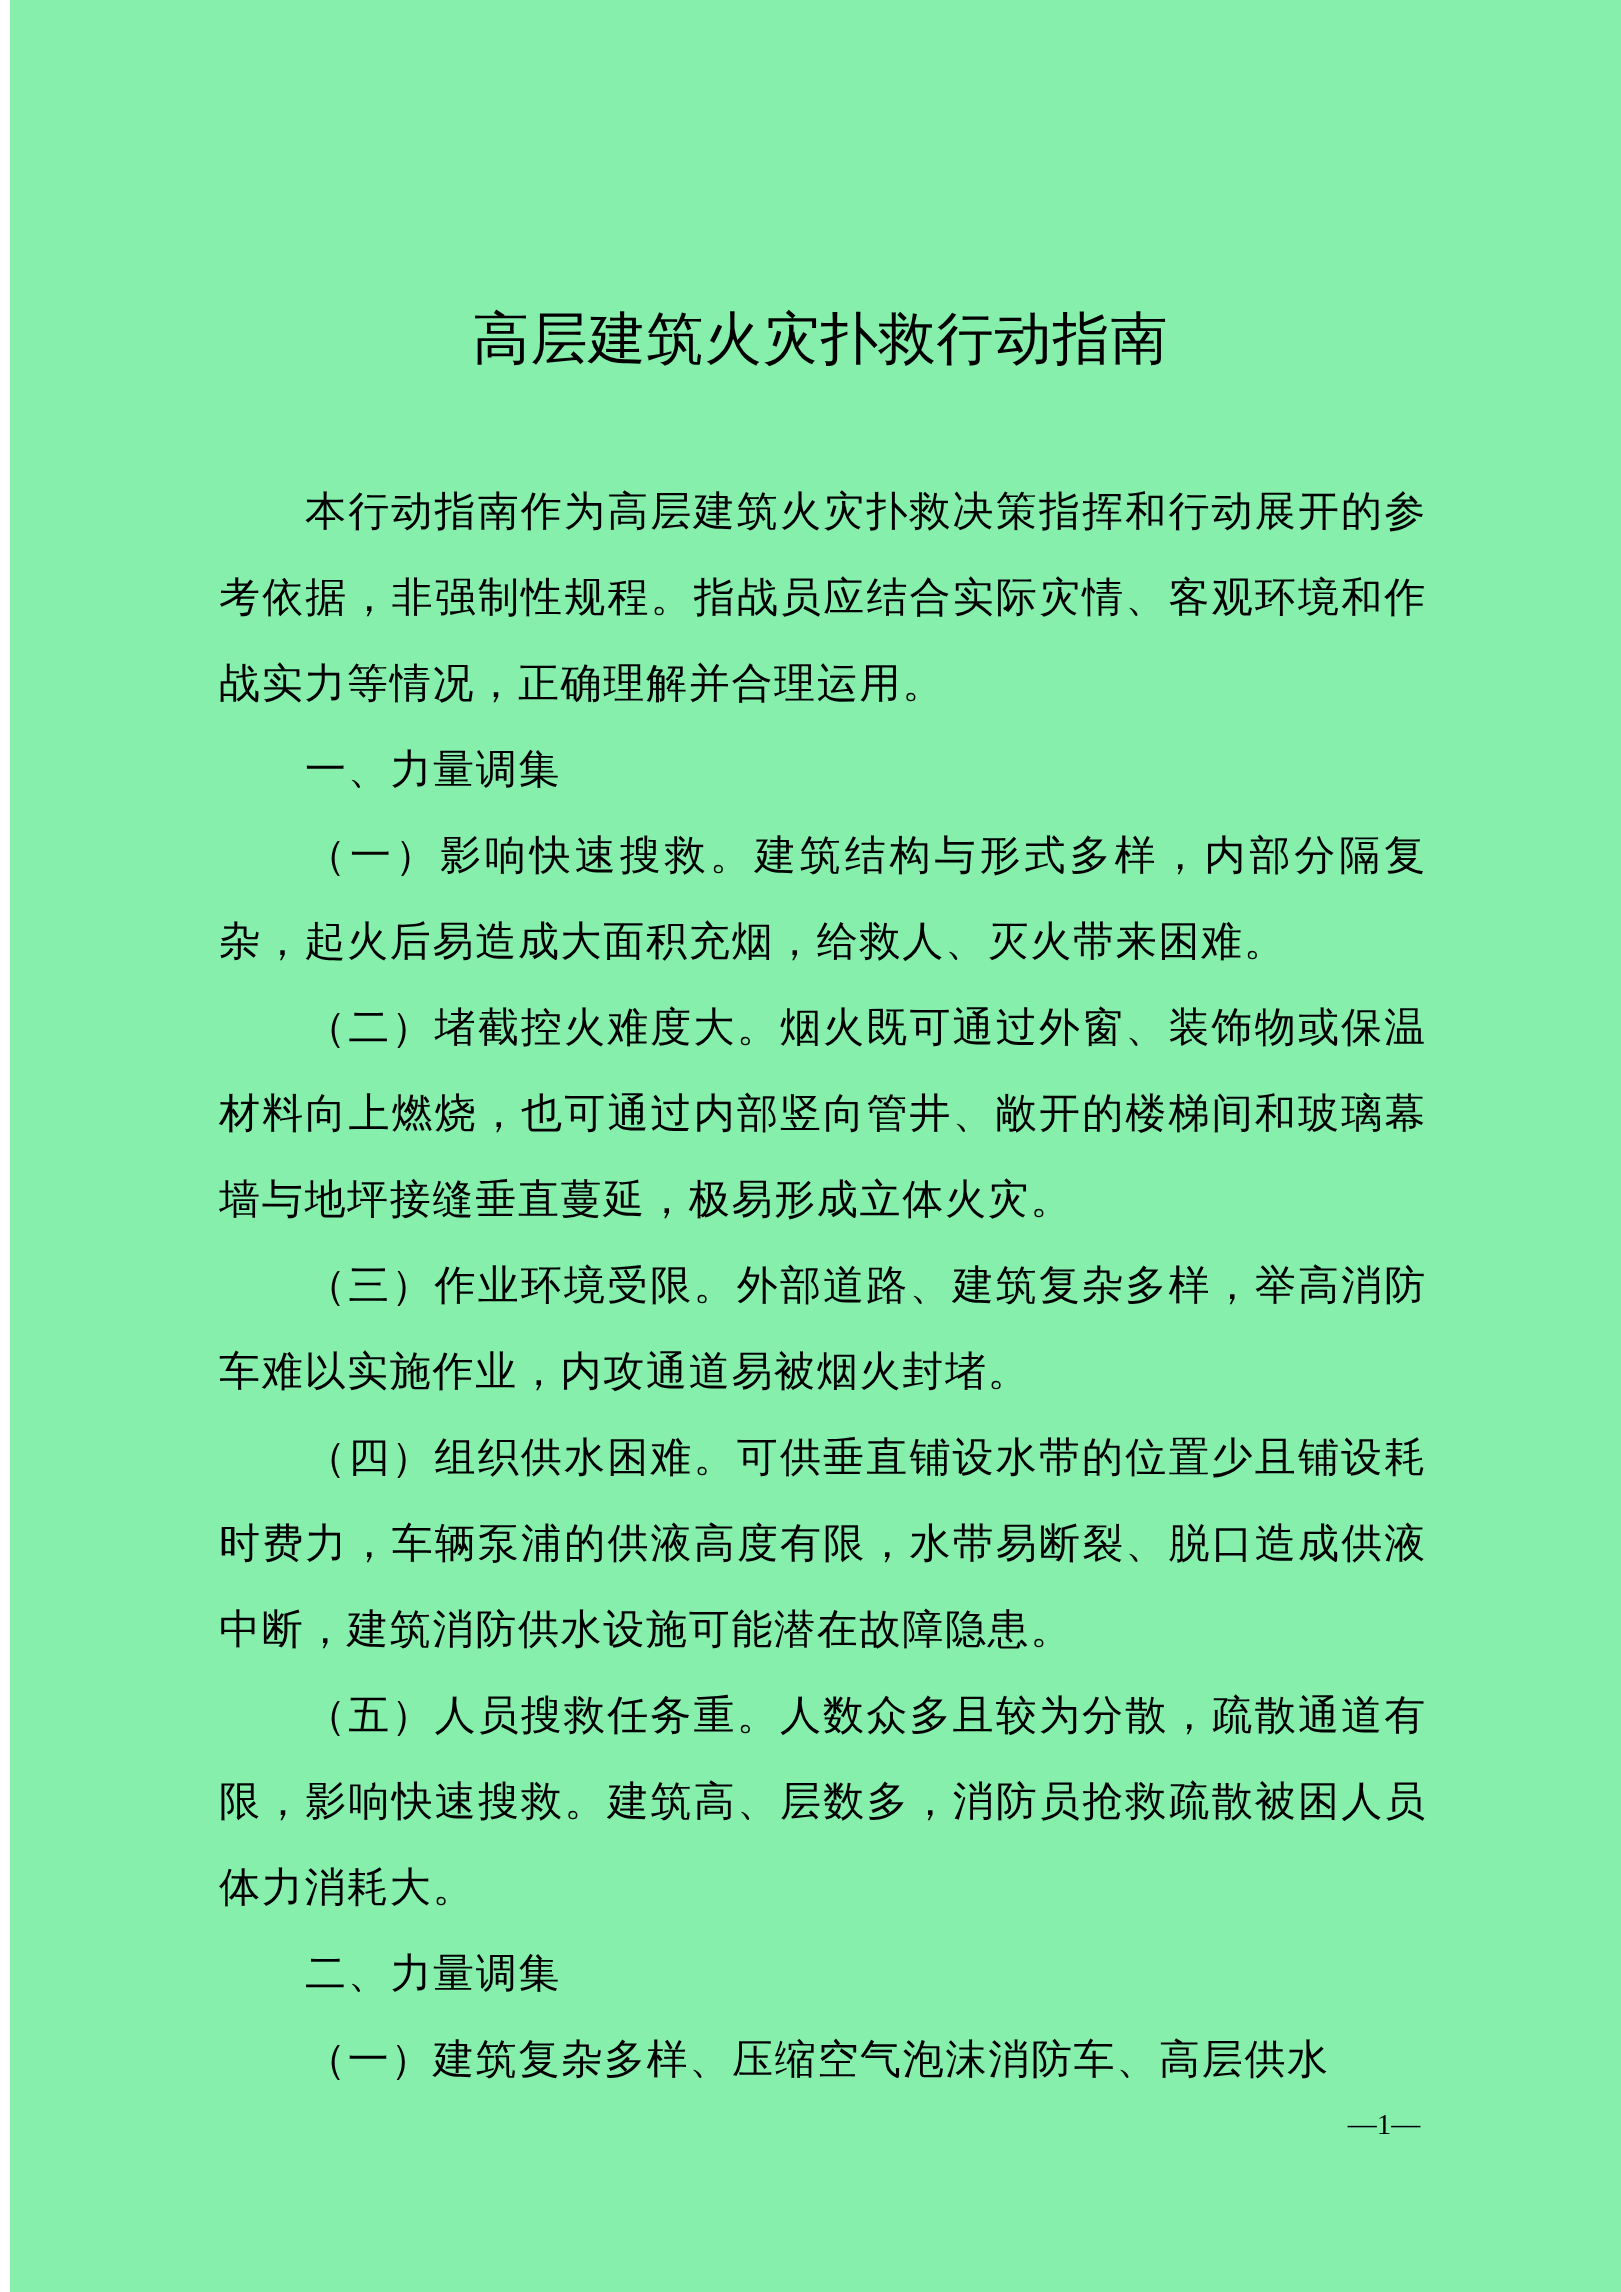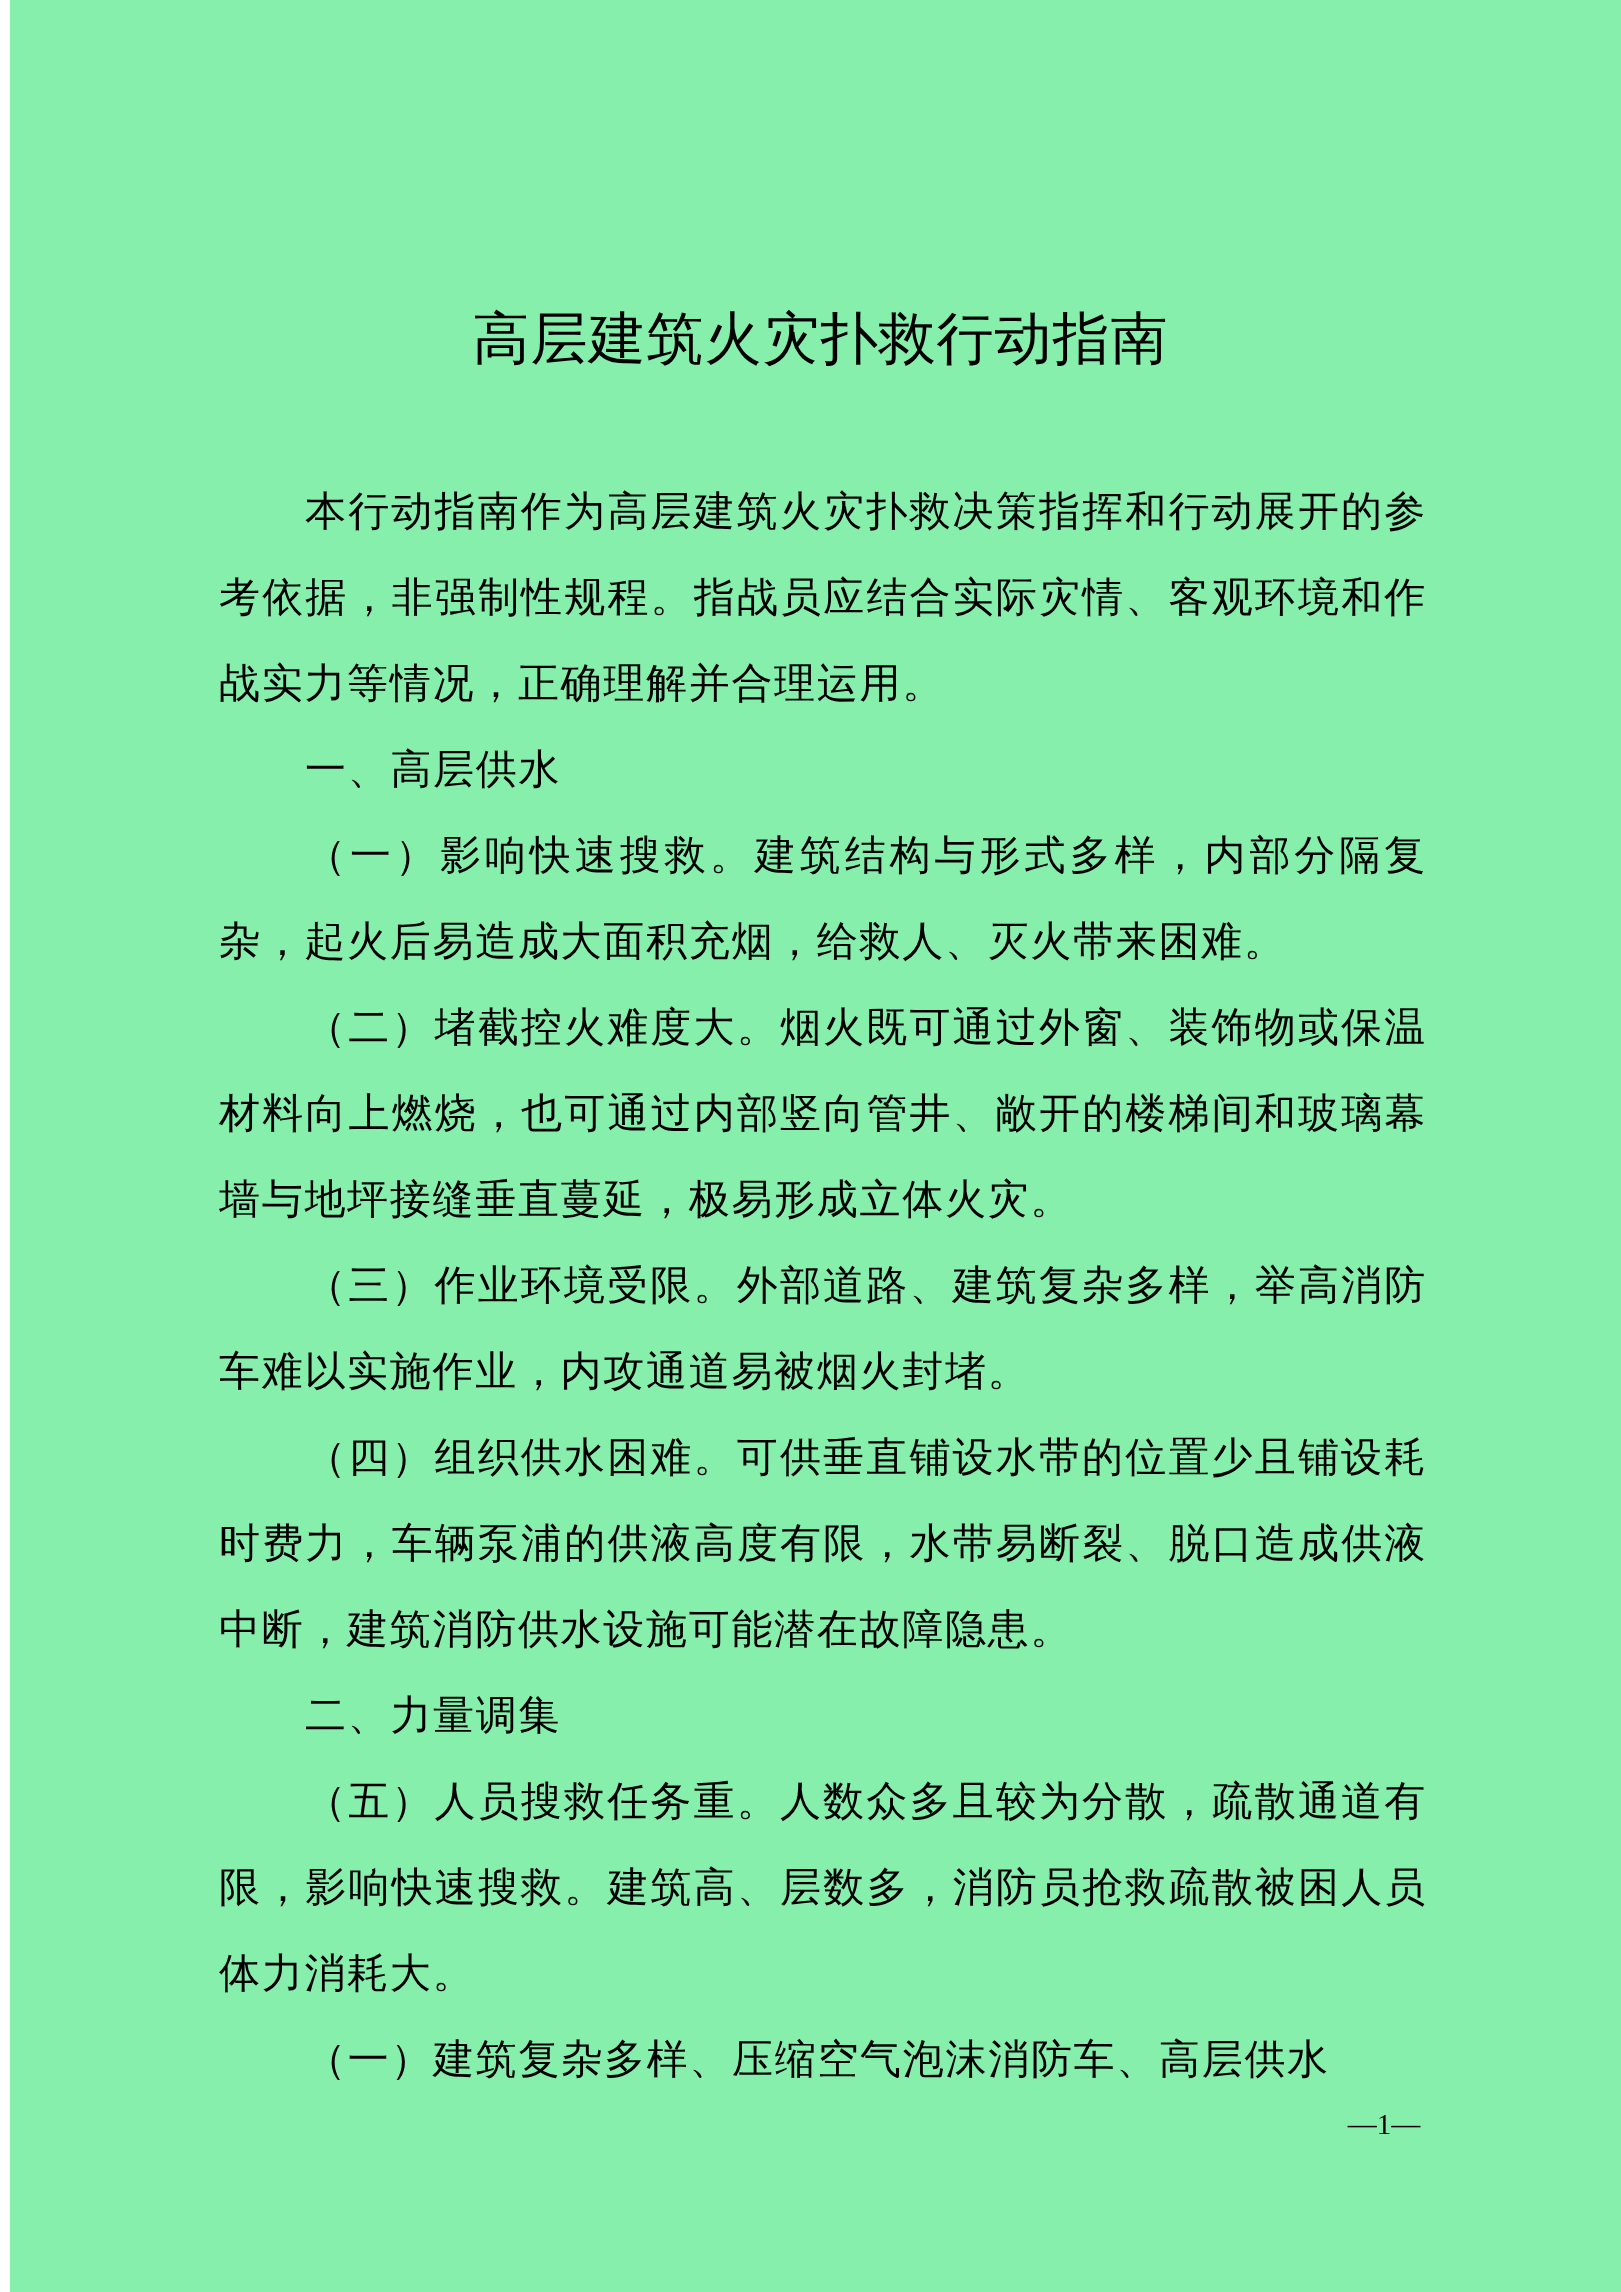--- a/index.html
+++ b/index.html
@@ -63,25 +63,25 @@
   }
 </style>
 </head>
 <body>
 
 <div class="page">
   <h1 class="title">高层建筑火灾扑救行动指南</h1>
 
   <div class="body-text">
     <p class="para">本行动指南作为高层建筑火灾扑救决策指挥和行动展开的参考依据，非强制性规程。指战员应结合实际灾情、客观环境和作战实力等情况，正确理解并合理运用。</p>
-    <p class="para">一、高层供水</p>
+    <p class="para">一、力量调集</p>
     <p class="para">（一）影响快速搜救。建筑结构与形式多样，内部分隔复杂，起火后易造成大面积充烟，给救人、灭火带来困难。</p>
     <p class="para">（二）堵截控火难度大。烟火既可通过外窗、装饰物或保温材料向上燃烧，也可通过内部竖向管井、敞开的楼梯间和玻璃幕墙与地坪接缝垂直蔓延，极易形成立体火灾。</p>
     <p class="para">（三）作业环境受限。外部道路、建筑复杂多样，举高消防车难以实施作业，内攻通道易被烟火封堵。</p>
     <p class="para">（四）组织供水困难。可供垂直铺设水带的位置少且铺设耗时费力，车辆泵浦的供液高度有限，水带易断裂、脱口造成供液中断，建筑消防供水设施可能潜在故障隐患。</p>
+    <p class="para">（五）人员搜救任务重。人数众多且较为分散，疏散通道有限，影响快速搜救。建筑高、层数多，消防员抢救疏散被困人员体力消耗大。</p>
     <p class="para">二、力量调集</p>
-    <p class="para">（五）人员搜救任务重。人数众多且较为分散，疏散通道有限，影响快速搜救。建筑高、层数多，消防员抢救疏散被困人员体力消耗大。</p>
     <p class="para">（一）建筑复杂多样、压缩空气泡沫消防车、高层供水</p>
   </div>
 
   <div class="page-number">—1—</div>
 </div>
 
 
 </body></html>

